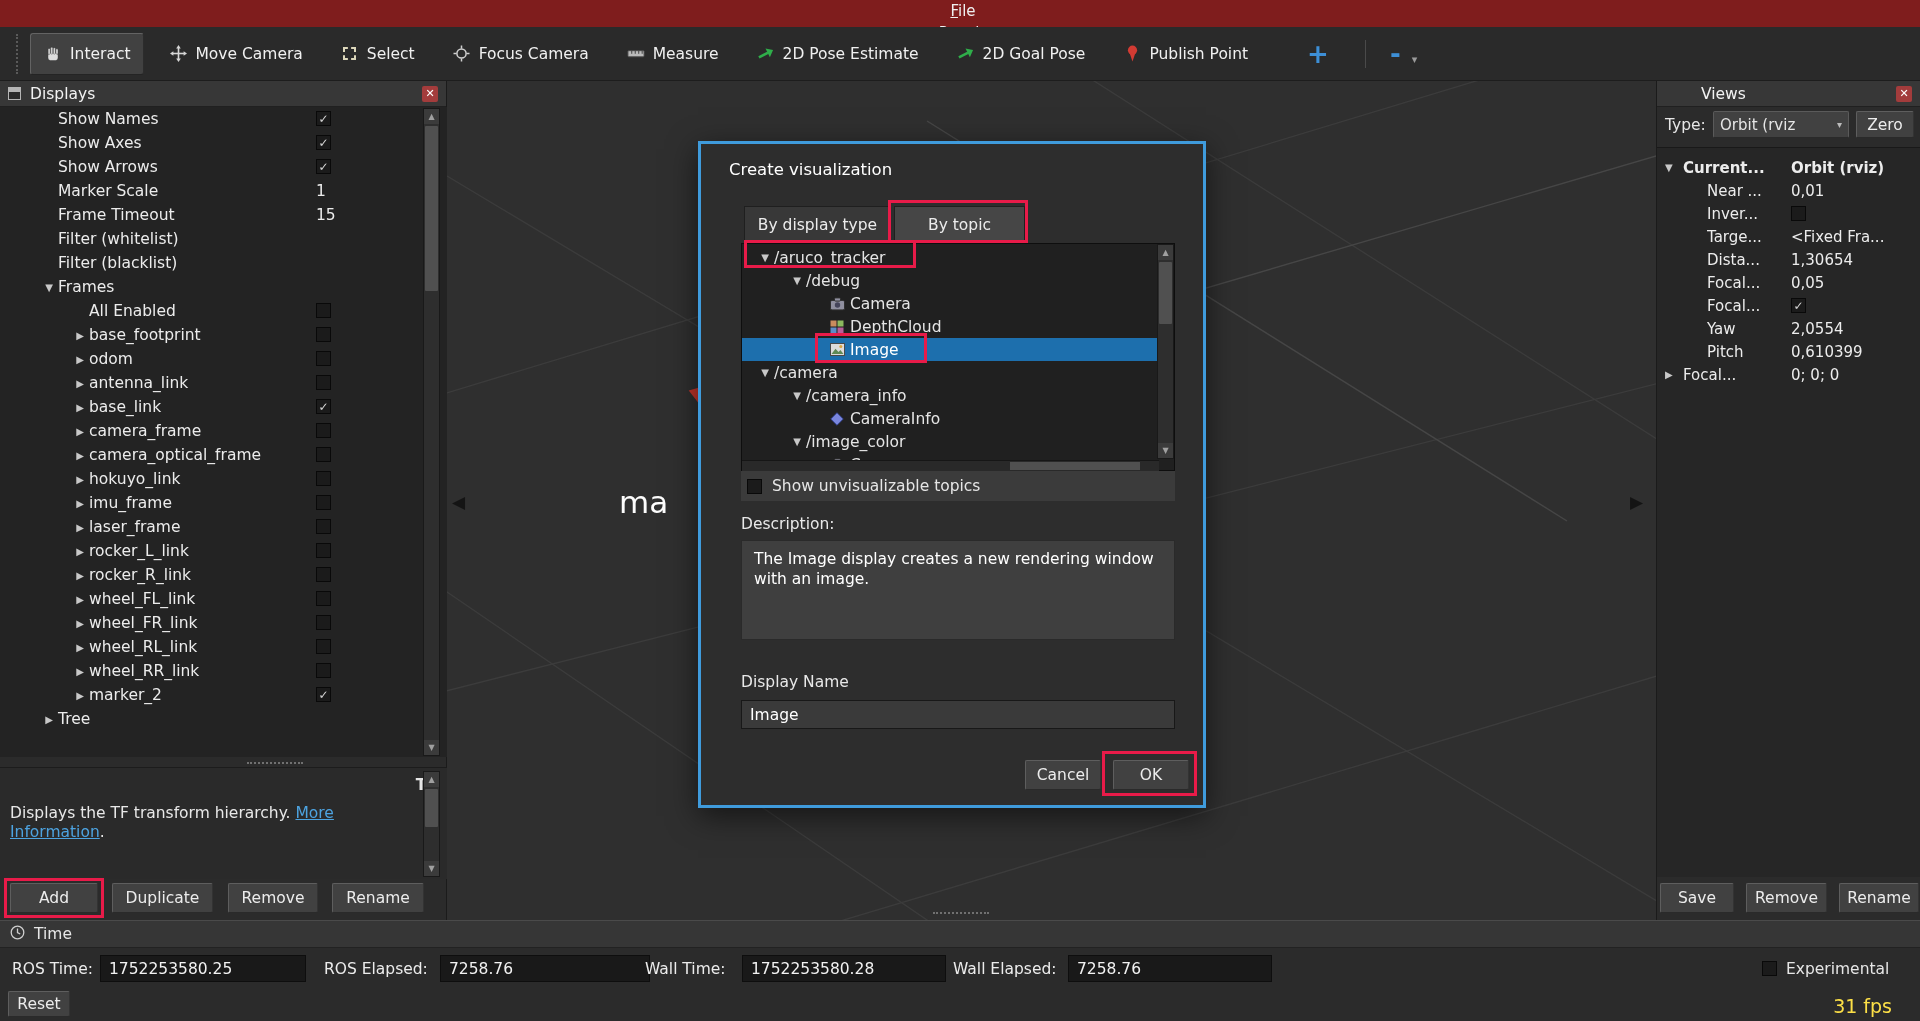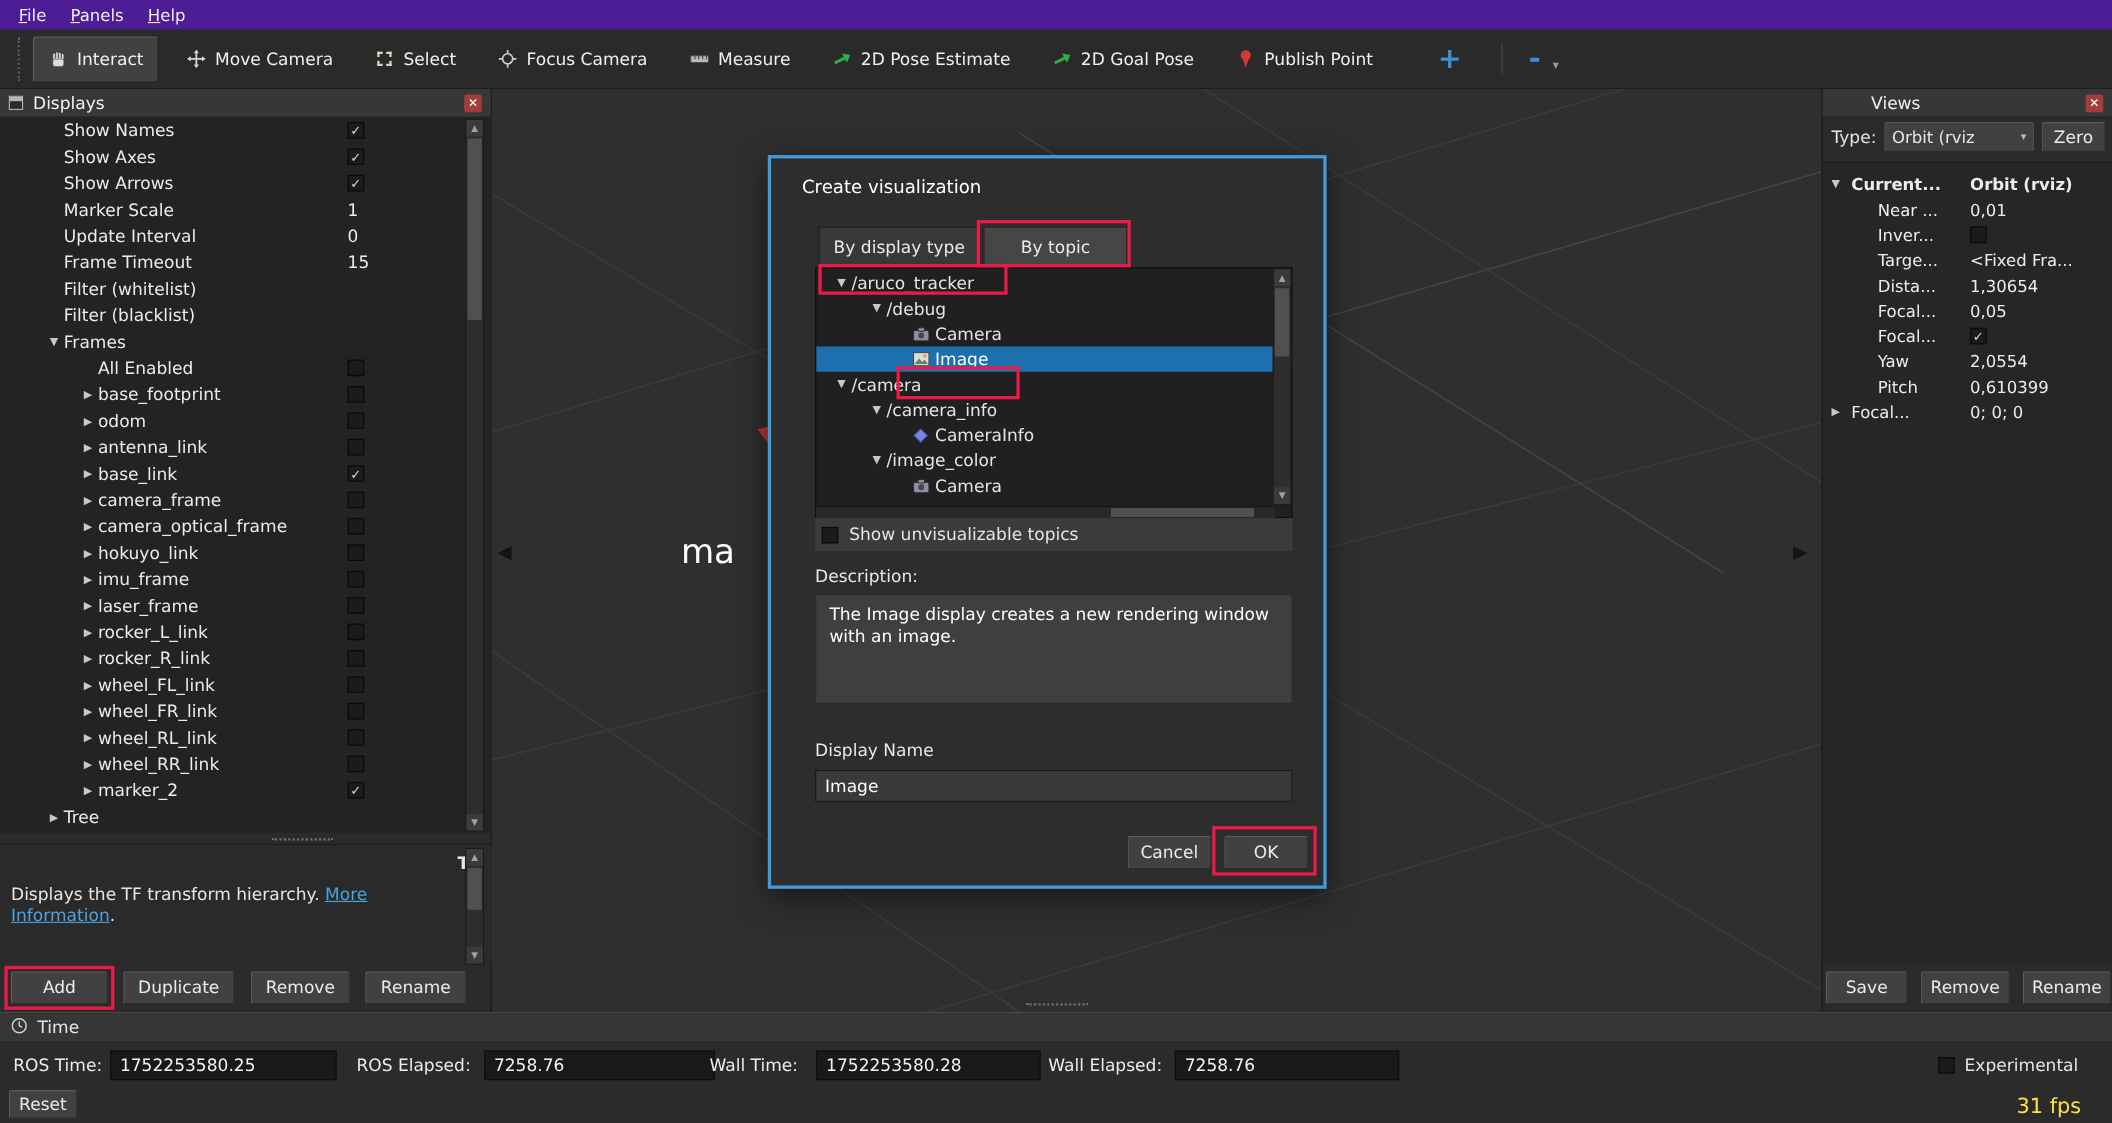--- a/index.html
+++ b/index.html
@@ -1,21 +1,21 @@
 <!DOCTYPE html>
 <html><head>
 <meta charset="utf-8">
 <style>
   * { margin:0; padding:0; box-sizing:border-box; }
   html,body { background:#1a1a1a; }
   body { font-family:"DejaVu Sans", sans-serif; }
   #stage { position:relative; width:1920px; height:1021px; background:#2b2b2b; overflow:hidden; color:#e6e6e6; font-size:15.5px; }
 
   
-  #menubar { position:absolute; left:0; top:0; width:1920px; height:27px; background:#4c1d95; display:flex; align-items:center; padding-left:6px; font-size:15px; }
+  #menubar { position:absolute; left:0; top:0; width:1920px; height:27px; background:#7f1d1d; display:flex; align-items:center; padding-left:6px; font-size:15px;flex-direction:column; }
   .menu-item { padding:2px 11px; color:#f0f0f0; }
 
   
   #toolbar { position:absolute; left:0; top:27px; width:1920px; height:54px; background:#2a2a2a; border-bottom:1px solid #1d1d1d; display:flex; align-items:center; padding-left:16px; }
   #toolbar-handle { width:0; height:40px; border-left:2px dotted #5a5a5a; margin-right:12px; }
   .tool { display:flex; align-items:center; gap:8px; height:42px; padding:0 13px; margin-right:12px; color:#f0f0f0; white-space:nowrap; }
   .tool.active { background:#414141; border:1px solid #636363; border-bottom-color:#242424; border-right-color:#2c2c2c; border-radius:3px; }
   .ticon { display:inline-flex; width:18px; justify-content:center; }
   .sel-box { display:inline-block; width:13px; height:13px; border:2px dashed #ddd8bb; }
   .tool-plus, .tool-minus { color:#3d8fd6; font-size:26px; font-weight:bold; padding:0 8px; }
@@ -265,25 +265,20 @@
           <span class="dlabel">Show Arrows</span>
           <span class="cb">✓</span>
         </div>
         <div class="drow" style="padding-left: 40px;">
           <span class="expander"></span>
           <span class="dlabel">Marker Scale</span>
           <span class="dvalue">1</span>
         </div>
         <div class="drow" style="padding-left: 40px;">
           <span class="expander"></span>
-          <span class="dlabel">Update Interval</span>
-          <span class="dvalue">0</span>
-        </div>
-        <div class="drow" style="padding-left: 40px;">
-          <span class="expander"></span>
           <span class="dlabel">Frame Timeout</span>
           <span class="dvalue">15</span>
         </div>
         <div class="drow" style="padding-left: 40px;">
           <span class="expander"></span>
           <span class="dlabel">Filter (whitelist)</span>
           <span class="dvalue"></span>
         </div>
         <div class="drow" style="padding-left: 40px;">
           <span class="expander"></span>
@@ -482,20 +477,31 @@
         </div>
         <div class="trow" style="padding-left: 88px;">
           <span class="topicon">
             <svg width="15" height="14" viewBox="0 0 15 14">
               <rect x="0.5" y="3.4" width="14" height="9.5" rx="1.5" fill="#8f8f9f" stroke="#2e2e2e"></rect>
               <rect x="4.5" y="0.9" width="6" height="3.2" rx="1" fill="#8f8f9f" stroke="#2e2e2e"></rect>
               <circle cx="7.5" cy="8" r="2.7" fill="#44445a"></circle>
             </svg>
           </span>
           <span class="tlabel2">Camera</span>
+        </div>
+        <div class="trow" style="padding-left: 88px;">
+          <span class="topicon">
+            <svg width="14" height="14" viewBox="0 0 14 14">
+              <rect x="0.5" y="0.5" width="6" height="6" fill="#c98c5e"></rect>
+              <rect x="7.5" y="0.5" width="6" height="6" fill="#8cb85e"></rect>
+              <rect x="0.5" y="7.5" width="6" height="6" fill="#5e8cc9"></rect>
+              <rect x="7.5" y="7.5" width="6" height="6" fill="#b85e9a"></rect>
+            </svg>
+          </span>
+          <span class="tlabel2">DepthCloud</span>
         </div>
         <div class="trow selected" style="padding-left: 88px;">
           <span class="topicon">
             <svg width="15" height="13" viewBox="0 0 15 13">
               <rect x="0.5" y="0.5" width="14" height="12" fill="#dcdcdc" stroke="#4a4a4a"></rect>
               <path d="M1.5 11 L5.5 5.8 L8.5 9 L10.4 6.9 L13.5 11 Z" fill="#5f8a55"></path>
               <circle cx="10.8" cy="3.4" r="1.5" fill="#d9a43c"></circle>
             </svg>
           </span>
           <span class="tlabel2">Image</span>

